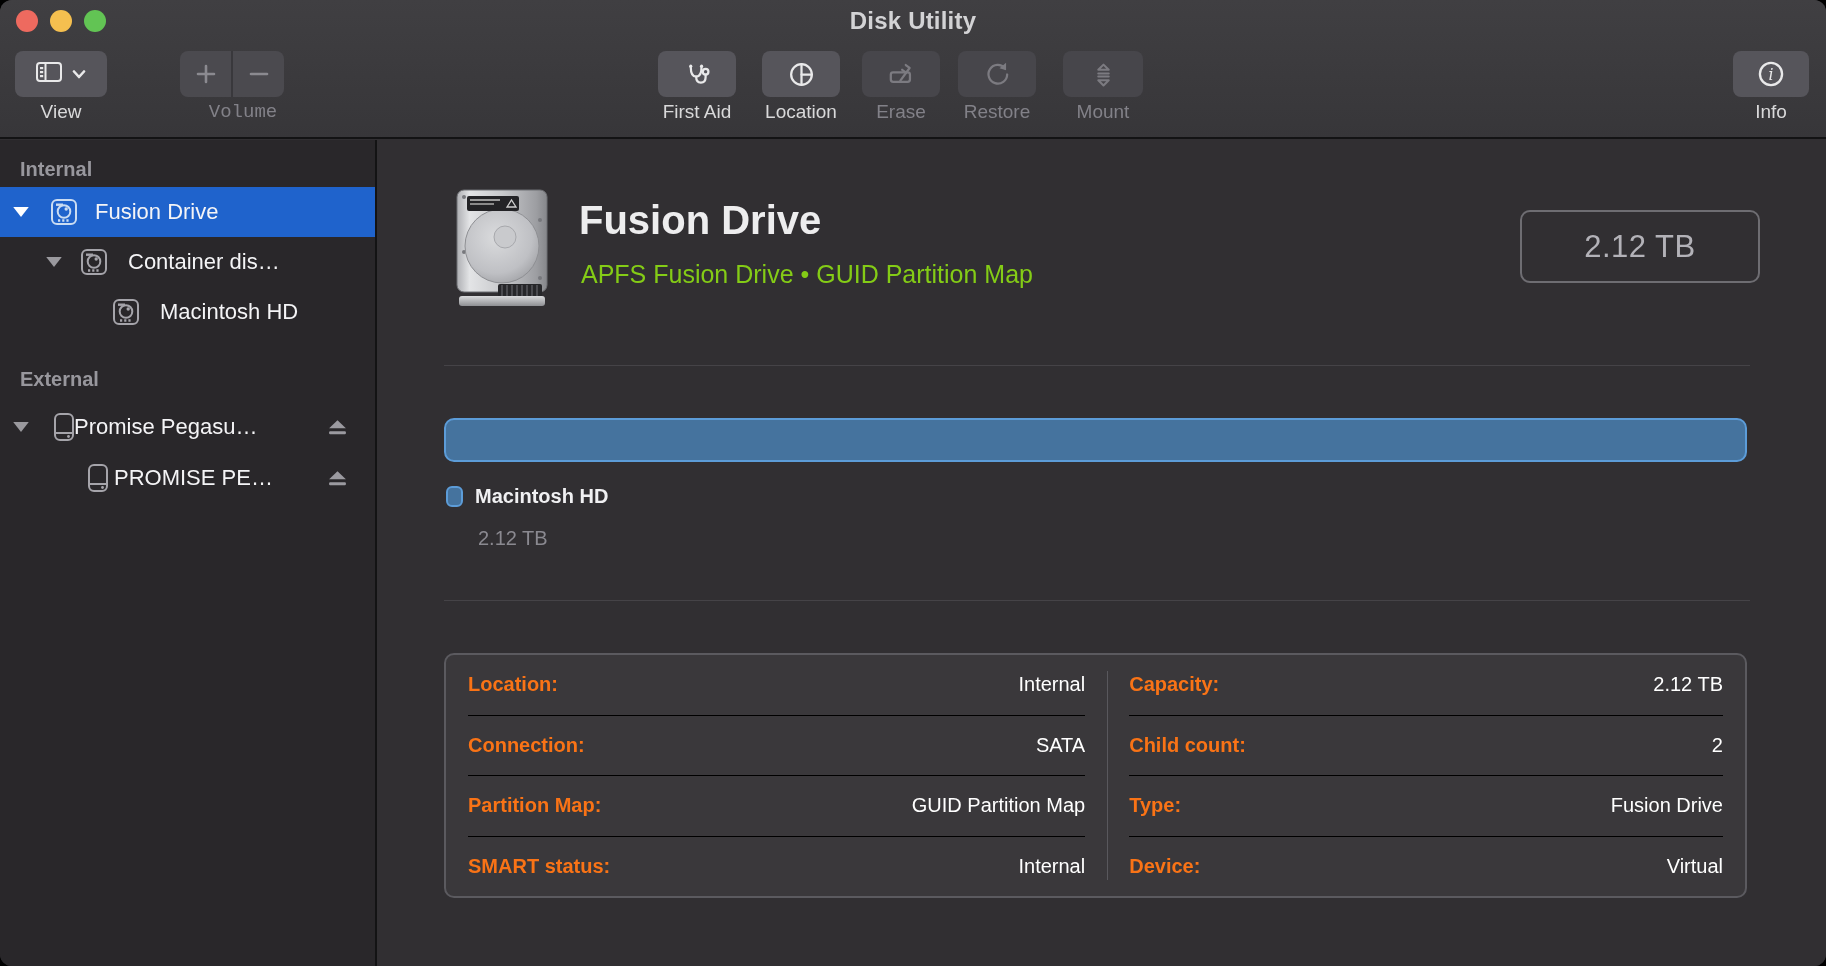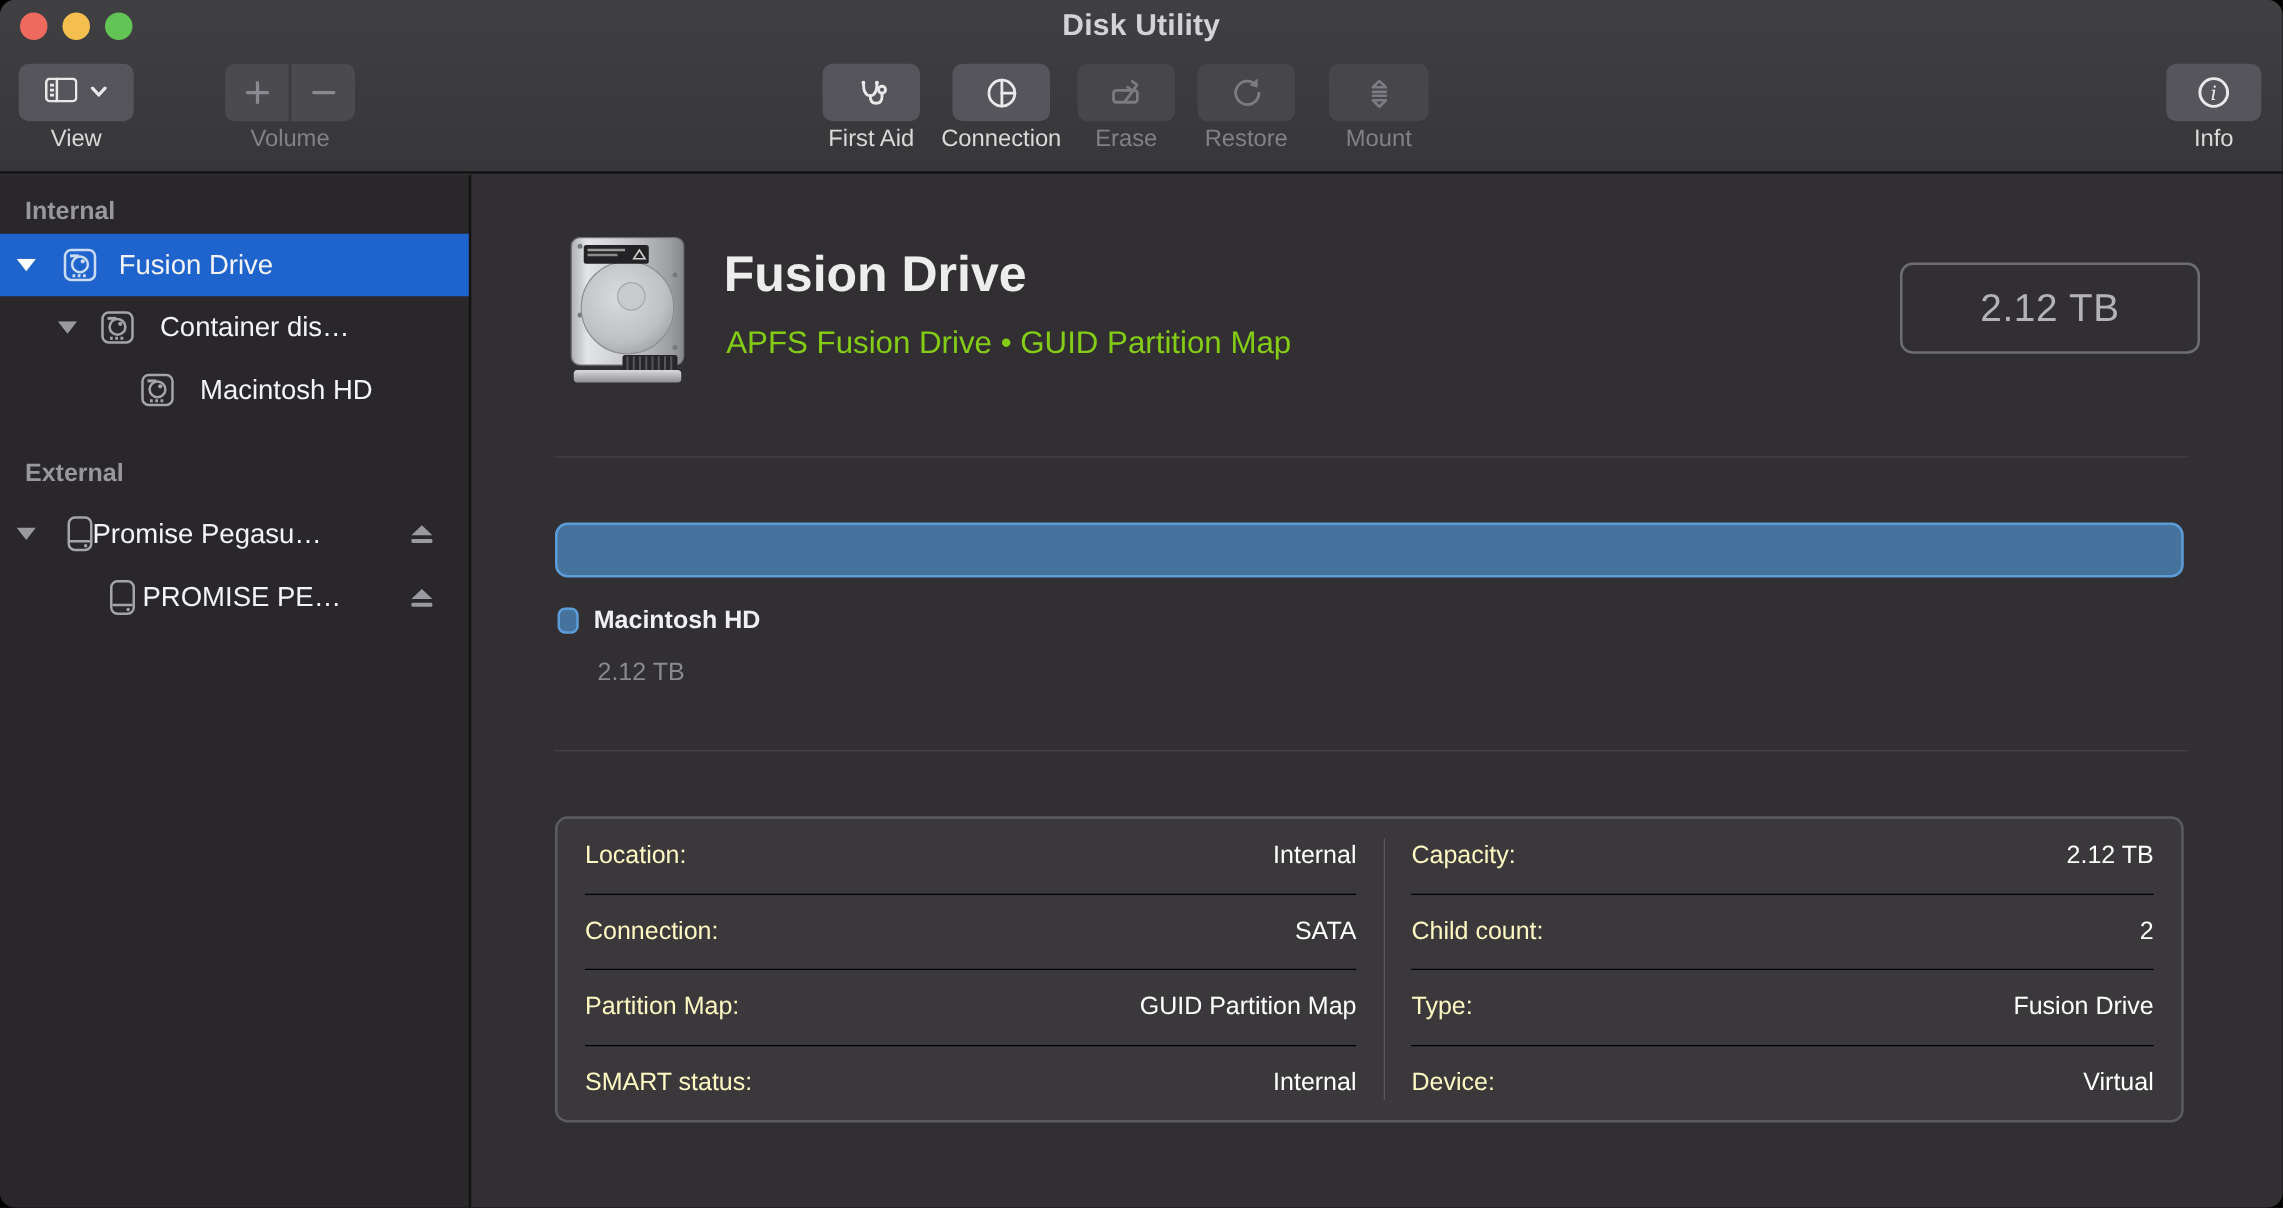--- a/index.html
+++ b/index.html
@@ -70,21 +70,21 @@
   .legend-size { position:absolute; left:99px; top:387px; font-size:20px; color:#8a8990; }
 
   .details { position:absolute; left:65px; top:513px; width:1303px; height:245px;
              background:#3a383b; border:2px solid #5b5a5f; border-radius:10px; display:flex; }
   .dcol { display:flex; flex-direction:column; height:100%; }
   .dcol.left { width:50.9%; } .dcol.right { width:49.1%; }
   .details-vline { position:absolute; left:50.9%; top:16px; bottom:16px; width:1px; background:#59585d; }
   .drow { flex:1; display:flex; align-items:center; justify-content:space-between;
           margin:0 22px; }
   .drow + .drow { border-top:1px solid #000000;gap:28px; }
-  .dlabel { font-size:20px; color:#fef9c3; }
+  .dlabel { font-size:20px; color:#f97316;font-weight:bold; }
   .dvalue { font-size:20px; color:#ffffff; text-align:right; }
 </style>
 </head>
 <body>
 
 <div class="window">
 
   <div class="chrome">
     <div class="traffic">
       <div class="tl red"></div>
@@ -116,41 +116,41 @@
         <svg width="24" height="24" viewBox="0 0 24 24">
           <path class="icon-stroke" d="M12 4 V20 M4 12 H20" style="stroke-width:2.6"></path>
         </svg>
       </div>
       <div class="seg">
         <svg width="24" height="24" viewBox="0 0 24 24">
           <path class="icon-stroke" d="M4 12 H20" style="stroke-width:2.6"></path>
         </svg>
       </div>
     </div>
-    <div class="tb-label disabled" style="left:180px;width:104px;">Volume</div>
+    <div class="tb-label disabled" style="left:191px;width:104px;font-family:Liberation Mono, monospace;">Volume</div>
 
     <div class="tb-btn act-0">
       <svg width="27" height="27" viewBox="0 0 24 24">
         <circle class="icon-fill" cx="6" cy="4.6" r="1.4"></circle>
         <circle class="icon-fill" cx="15.6" cy="4.6" r="1.4"></circle>
         <path class="icon-stroke" d="M6 5 c0 6.5 1.6 8.8 4.8 8.8 s4.8-2.3 4.8-8.8"></path>
         <path class="icon-stroke" d="M10.8 13.8 c0 3.8 1.2 5.4 4.2 5.4 s4.2-1.8 4.2-4.8 v-2.2"></path>
         <circle class="icon-stroke" cx="19.2" cy="9.6" r="2.5"></circle>
       </svg>
     </div>
     <div class="tb-label lbl-0">First Aid</div>
 
     <div class="tb-btn act-1">
       <svg width="27" height="27" viewBox="0 0 24 24">
         <circle class="icon-stroke" cx="12" cy="12" r="9.2"></circle>
         <line class="icon-stroke" x1="12" y1="2.8" x2="12" y2="21.2"></line>
         <line class="icon-stroke" x1="12" y1="12" x2="21.2" y2="12"></line>
       </svg>
     </div>
-    <div class="tb-label lbl-1">Connection</div>
+    <div class="tb-label lbl-1">Location</div>
 
     <div class="tb-btn act-2 disabled">
       <svg width="27" height="27" viewBox="0 0 24 24">
         <rect class="icon-stroke" x="2.5" y="10" width="17" height="8.5" rx="2"></rect>
         <path class="icon-stroke" d="M15.8 3.6 l3.4 2.6 L11 17.5"></path>
         <path class="icon-stroke" d="M12.6 7.8 l3.4 2.6"></path>
       </svg>
     </div>
     <div class="tb-label lbl-2 disabled">Erase</div>
 

